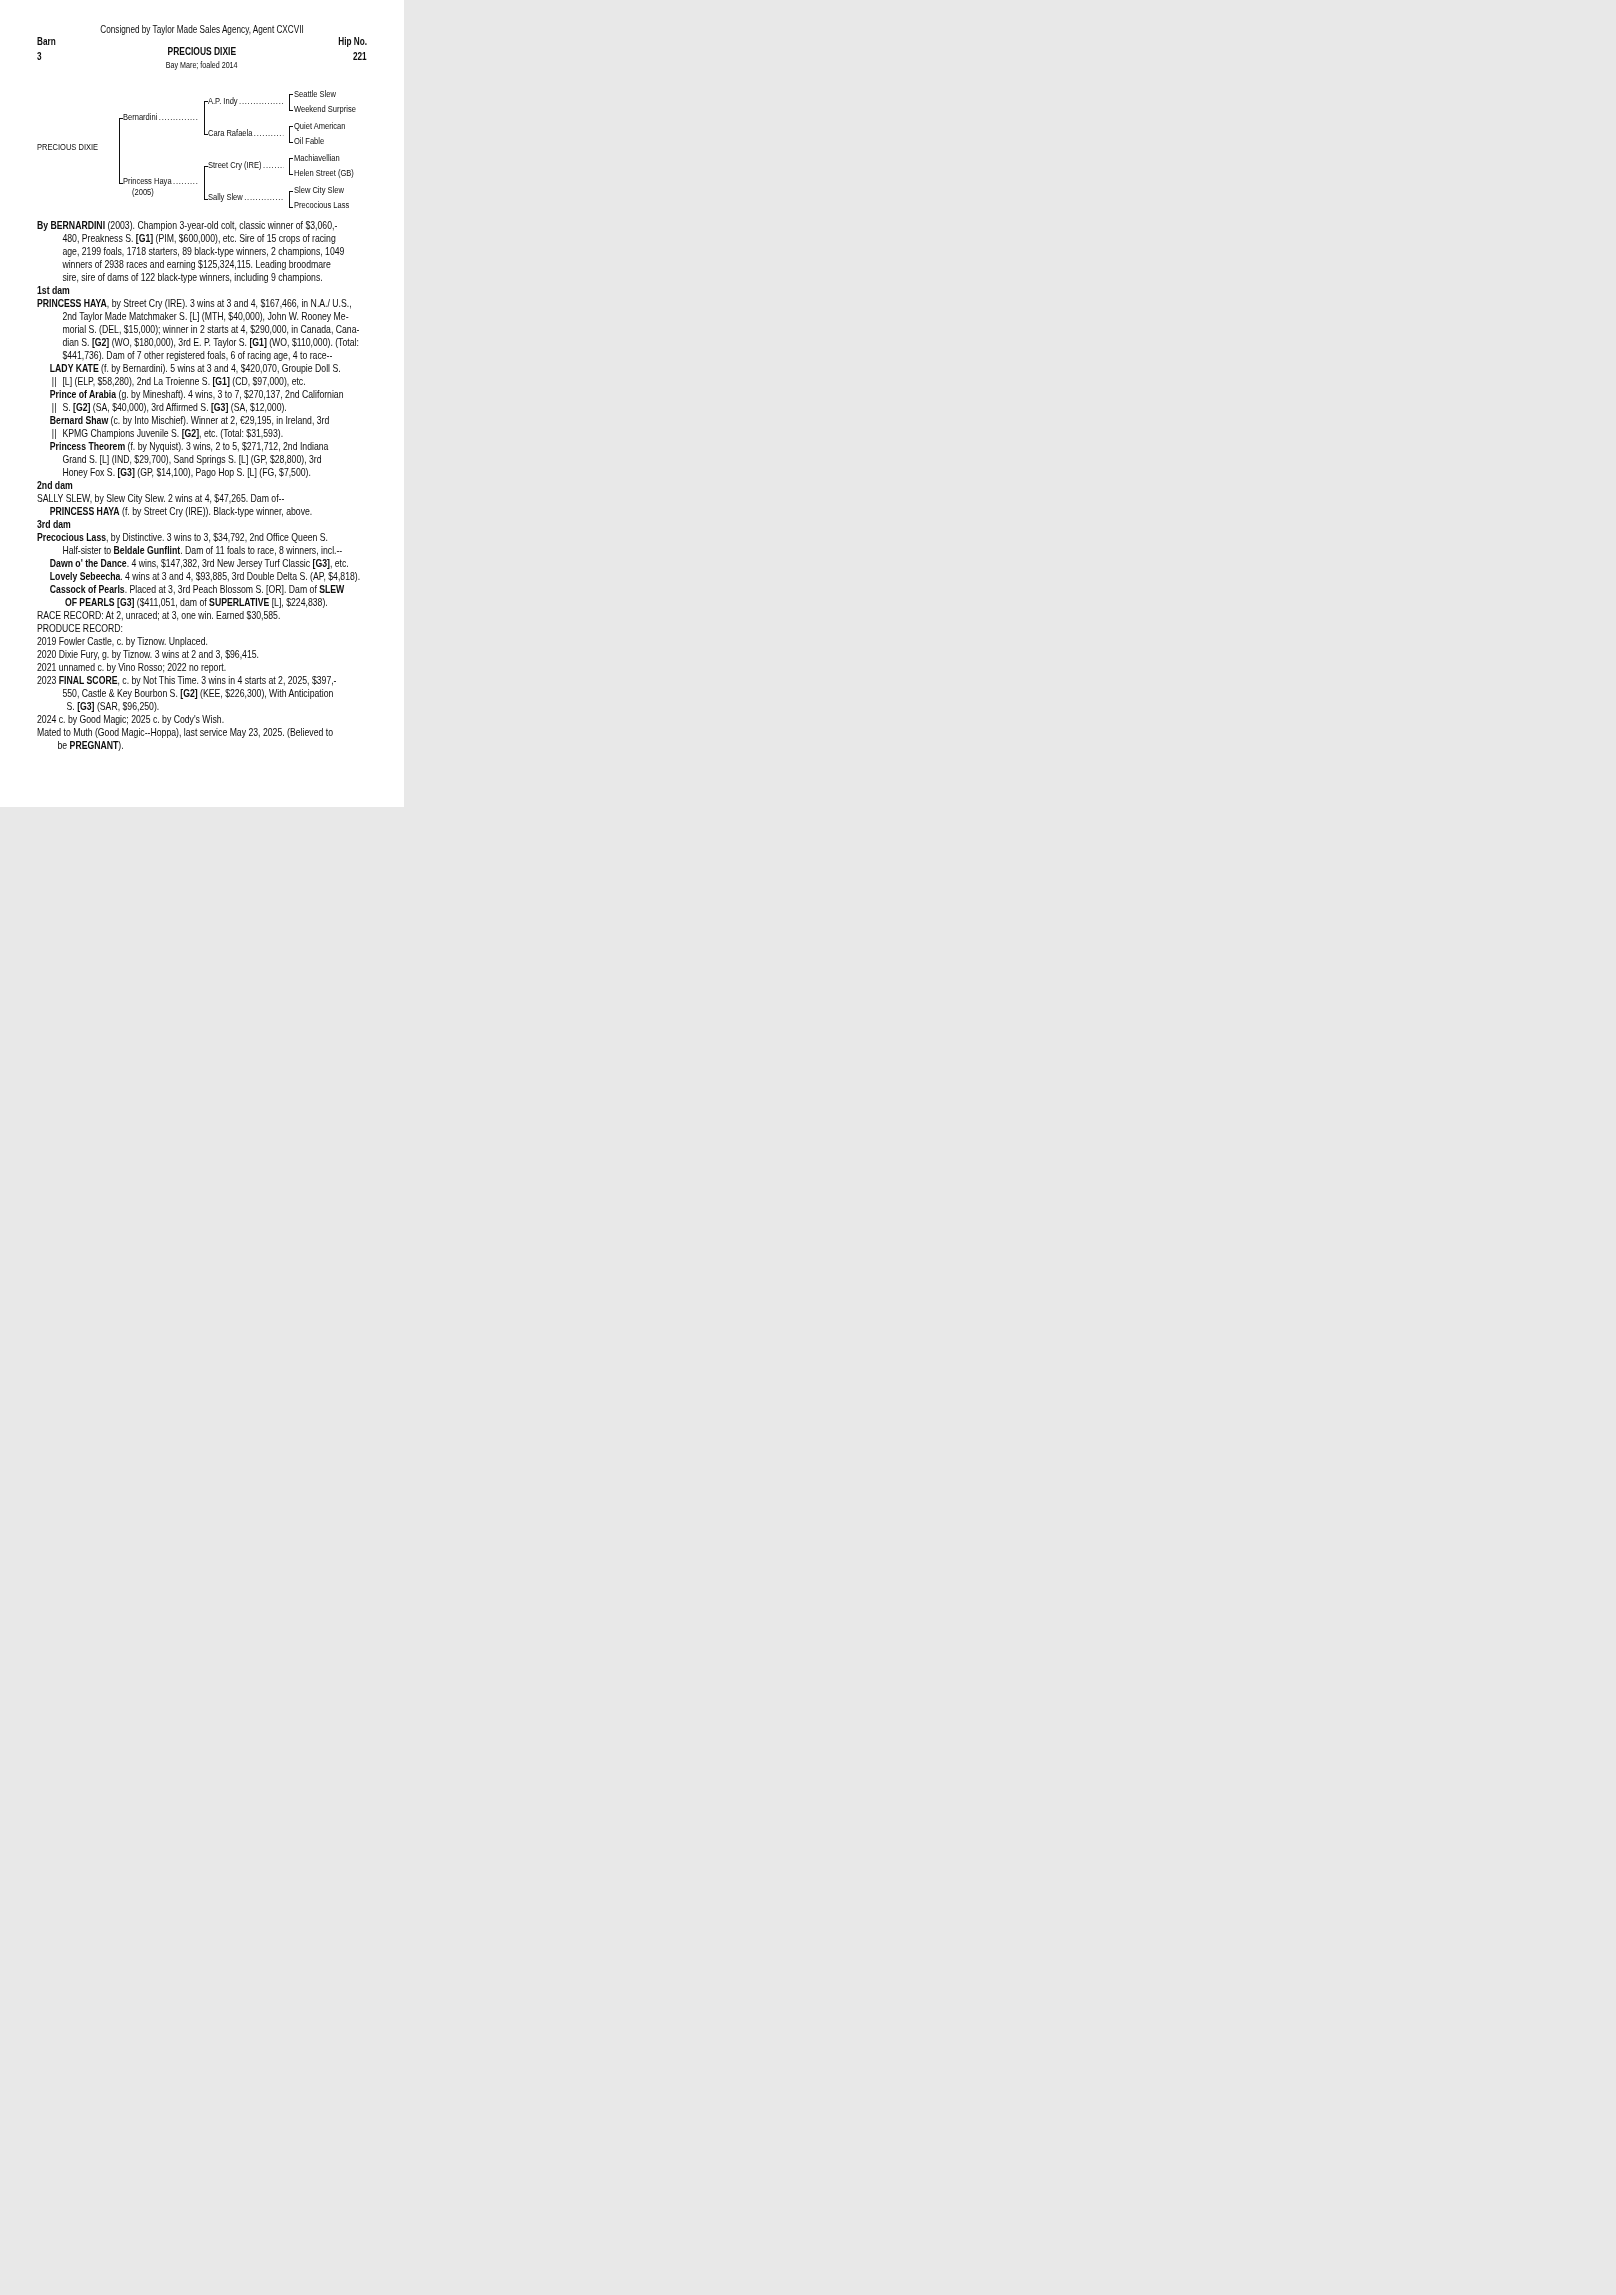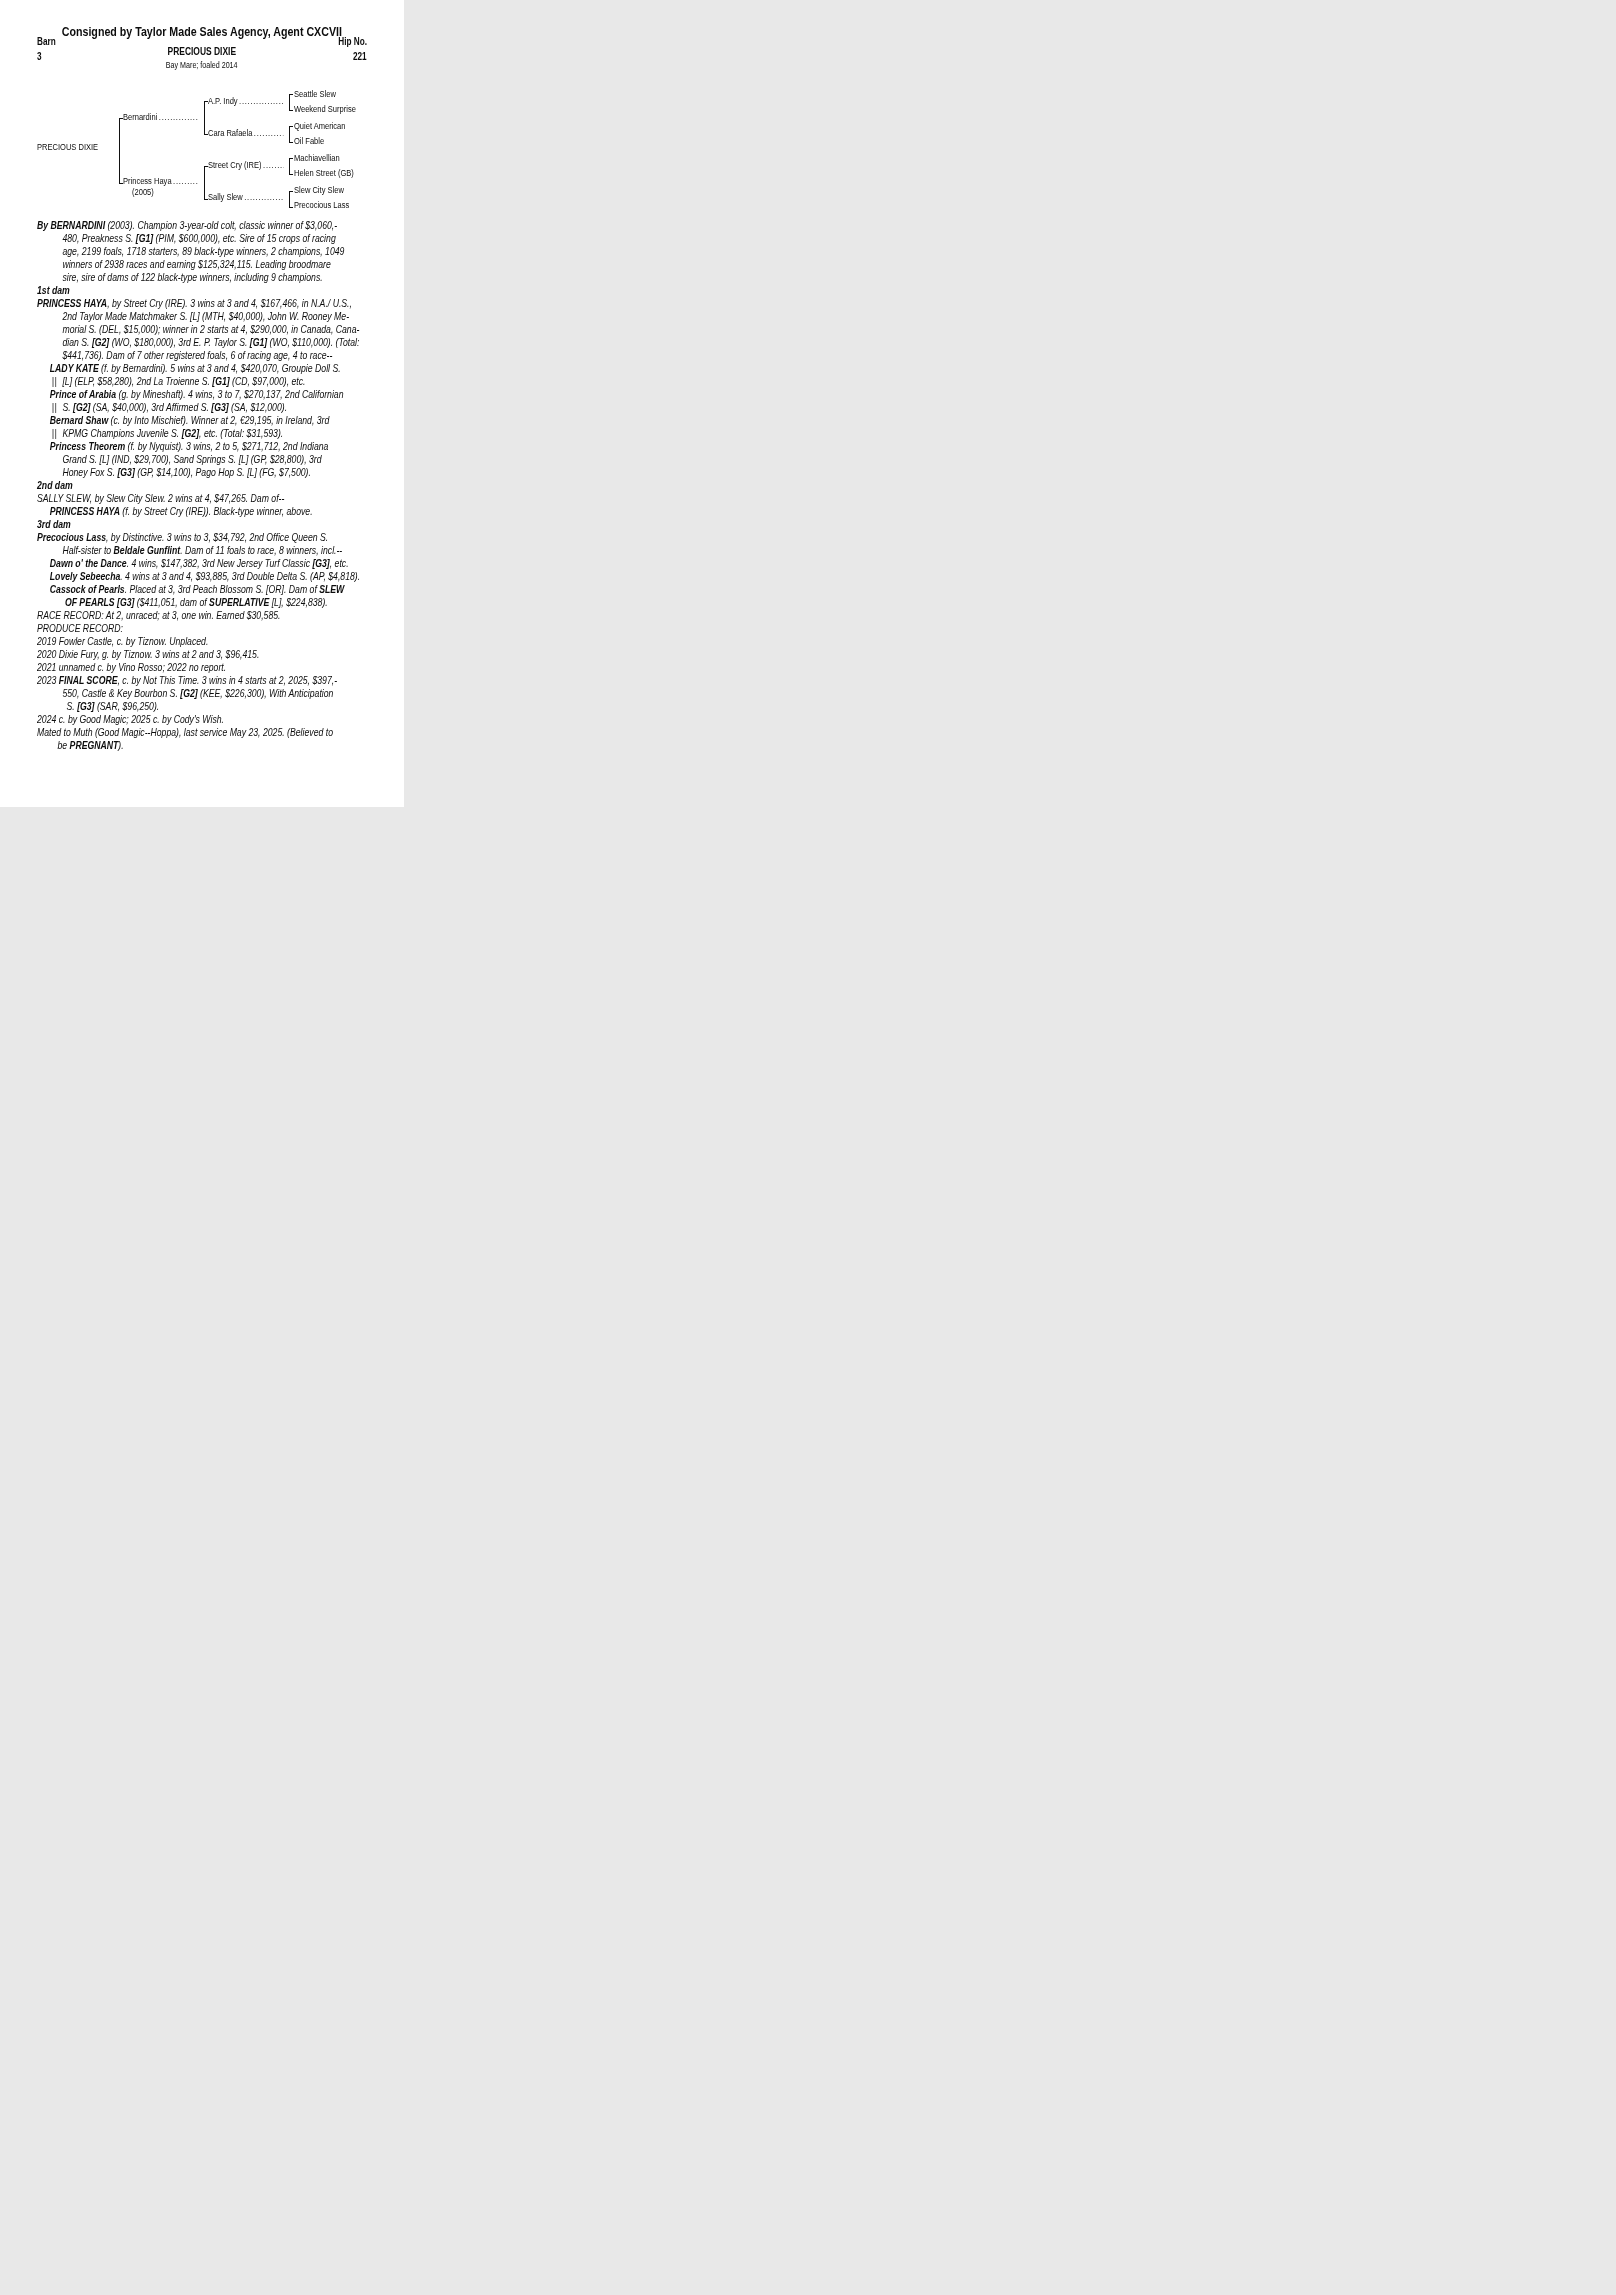--- a/index.html
+++ b/index.html
@@ -12,38 +12,38 @@
     overflow:hidden;
   }
   .abs{position:absolute;}
   .b{font-weight:bold;}
   
   .cx{transform:scaleX(.82);transform-origin:0 50%;white-space:nowrap;}
   .cxc{transform:scaleX(.82);transform-origin:50% 50%;white-space:nowrap;}
   .cxr{transform:scaleX(.82);transform-origin:100% 50%;white-space:nowrap;}
 
   
-  #consignor{left:0;right:0;top:24px;text-align:center;font-size:13px;font-weight:bold;}
+  #consignor{left:0;right:0;top:24px;text-align:center;font-size:10px;font-weight:normal;}
   #barn-label{left:37px;top:36px;font-size:10px;font-weight:bold;}
   #barn-number{left:37px;top:51px;font-size:10px;font-weight:bold;}
   #hip-label{right:37px;top:36px;text-align:right;font-size:10px;font-weight:bold;}
   #hip-number{right:37px;top:51px;text-align:right;font-size:10px;font-weight:bold;}
   #horse-name{left:0;right:0;top:46px;text-align:center;font-size:10.3px;font-weight:bold;}
   #horse-desc{left:0;right:0;top:60px;text-align:center;font-size:8.7px;font-weight:normal;}
 
   
   #tree{position:absolute;left:0;top:0;right:0;height:216px;font-size:9.2px;line-height:11px;}
   .tnode{position:absolute;display:flex;align-items:baseline;transform:scaleX(.82);transform-origin:0 50%;}
   .tnode .tl{white-space:nowrap;}
   .tnode .leader{flex:1;overflow:hidden;white-space:nowrap;letter-spacing:0.9px;margin-left:1.8px;}
   .tlabel{position:absolute;transform:scaleX(.82);transform-origin:0 50%;white-space:nowrap;}
   .br{position:absolute;width:3.2px;border-left:0.9px solid #111;border-top:0.9px solid #111;border-bottom:0.9px solid #111;}
 
   
-  #body{position:absolute;left:37px;top:219px;width:333px;font-size:10.6px;line-height:13px;font-style:italic;}
+  #body{position:absolute;left:37px;top:219px;width:333px;font-size:10.6px;line-height:13px;}
   .bl{position:relative;transform:scaleX(.82);transform-origin:0 0;white-space:nowrap;}
   .bl.i0{padding-left:0;}
   .bl.i1{padding-left:31px;}
   .bl.ie{padding-left:15.6px;}
   .bl.i3{padding-left:34px;}
   .bl.i2b{padding-left:36px;}
   .bl.i1b{padding-left:25px;}
   .barmark{position:absolute;left:18px;top:0;letter-spacing:0.5px;}
 </style>
 </head>

